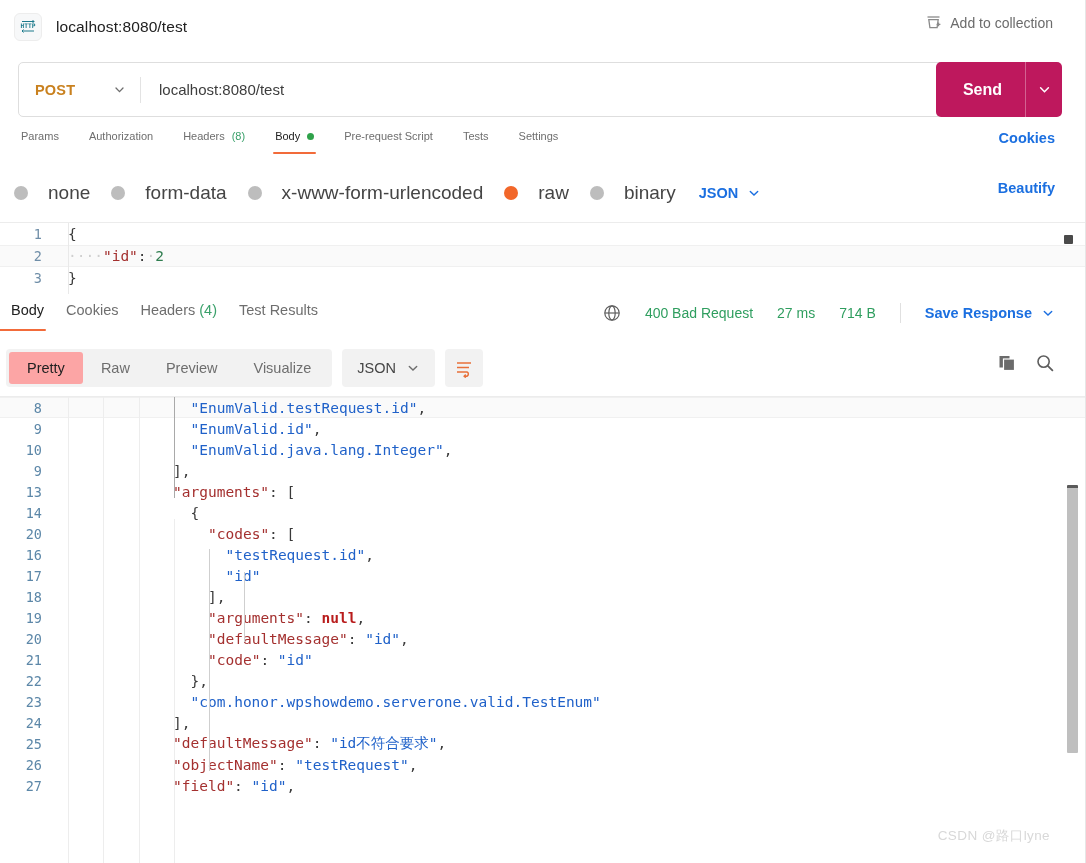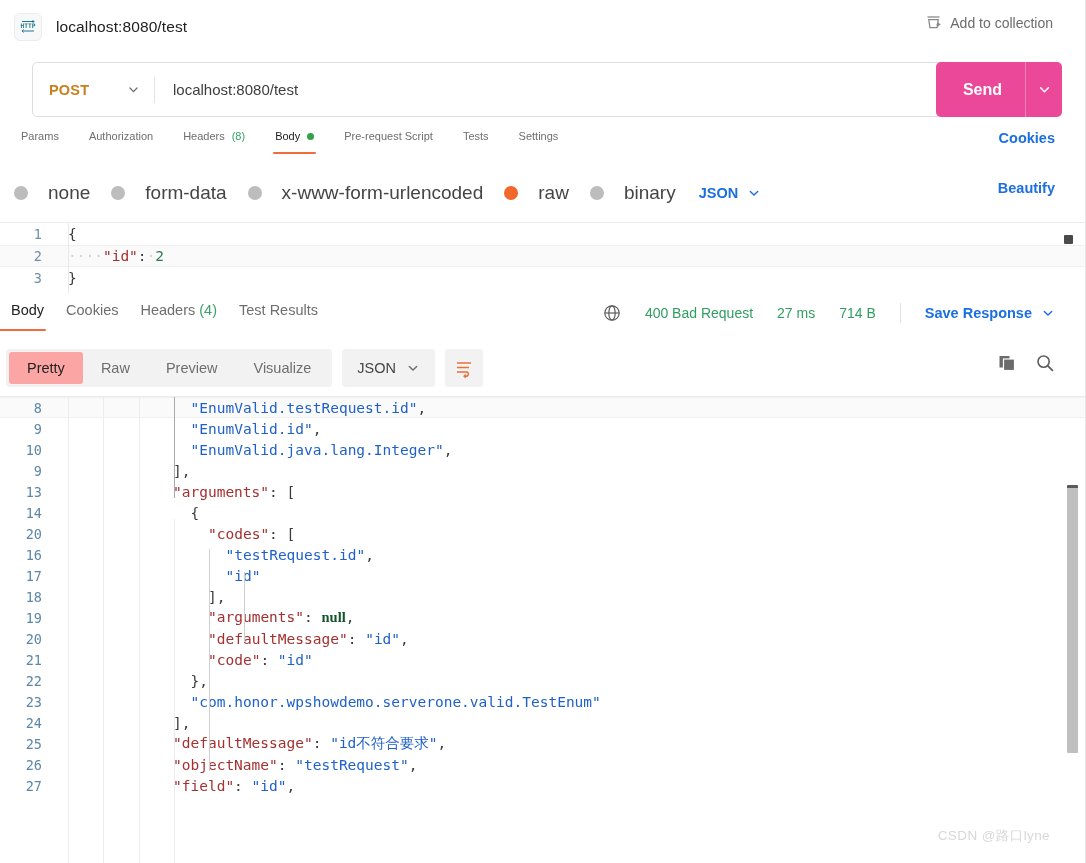--- a/index.html
+++ b/index.html
@@ -26,38 +26,38 @@
   .add-coll {
     position: absolute; right: 33px; top: 14px;
     display: flex; align-items: center; gap: 8px;
     font-size: 14px; color: #6b6b6b; cursor: pointer;
   }
   .topbar-sep { position: absolute; right: 0; top: 0; width: 1px; height: 53px; background: #e6e6e6; }
 
   
   .urlrow { position: absolute; left: 0; top: 62px; width: 1086px; height: 58px; }
   .url-box {
-    position: absolute; left: 32px; top: 0; width: 1004px; height: 55px;
+    position: absolute; left: 18px; top: 0; width: 1004px; height: 55px;
     border: 1px solid #dedede; border-radius: 5px; background: #fff;
     display: flex; align-items: center;
   }
   .method {
     width: 121px; height: 100%; display: flex; align-items: center;
     justify-content: space-between; padding: 0 14px 0 16px; cursor: pointer;
   }
   .method-label { font-size: 14.5px; font-weight: 700; color: #c9811f; letter-spacing: .2px; }
   .vdiv { width: 1px; height: 26px; background: #e3e3e3; }
   .url-input {
     flex: 1; height: 100%; border: 0; outline: 0; background: transparent;
     padding: 0 18px; font-size: 15px; color: #3d3d3d;
     font-family: "Liberation Sans", sans-serif;
   }
   .send-wrap {
     position: absolute; left: 936px; top: 0; width: 126px; height: 55px;
-    background: #ec4899; border-radius: 5px; display: flex; align-items: center; cursor: pointer;
+    background: #be185d; border-radius: 5px; display: flex; align-items: center; cursor: pointer;
   }
   .send-label {
     flex: 1; text-align: center; color: #fff; font-size: 16px; font-weight: 700;
     padding-left: 4px;
   }
   .send-div { width: 1px; height: 55px; background: rgba(255,255,255,.32); }
   .send-caret { width: 36px; display: flex; align-items: center; justify-content: center; }
   .urlrow-sep { position: absolute; right: 0; top: 0; width: 1px; height: 58px; background: #e6e6e6; }
 
   
@@ -106,21 +106,21 @@
   .cl { display: flex; height: 22px; align-items: center; }
   .gut {
     width: 54px; flex: none; text-align: right; padding-right: 12px;
     color: #6f8ea8; font-size: 13.5px; font-family: "DejaVu Sans Mono", monospace;
   }
   .code-txt { white-space: pre; flex: 1; padding-left: 14px; }
   .cl.hl { background: #fafafa; box-shadow: inset 0 1px 0 #f0f0f0, inset 0 -1px 0 #f0f0f0; }
   .k { color: #a4302f; }
   .s { color: #1f61c9; }
   .n { color: #2f7d4f; }
-  .nul { color: #14532d; font-weight: 700; font-family: Liberation Serif, serif; }
+  .nul { color: #b91c1c; font-weight: 700; }
   .p { color: #3a3a3a; }
   .lead { color: #cfcfcf; }
   .req-vline { position: absolute; left: 68px; top: 0; width: 1px; height: 72px; background: #e9e9e9; }
   .req-sb {
     position: absolute; right: 7px; top: 12px; width: 9px; height: 9px;
     background: #4a4a4a; border-radius: 1px;
   }
   .req-sb-track { position: absolute; right: 6px; top: 0; width: 11px; height: 72px; background: transparent; }
   .reqed-sep { position: absolute; right: 0; top: 0; width: 1px; height: 72px; background: #e6e6e6; }
 

